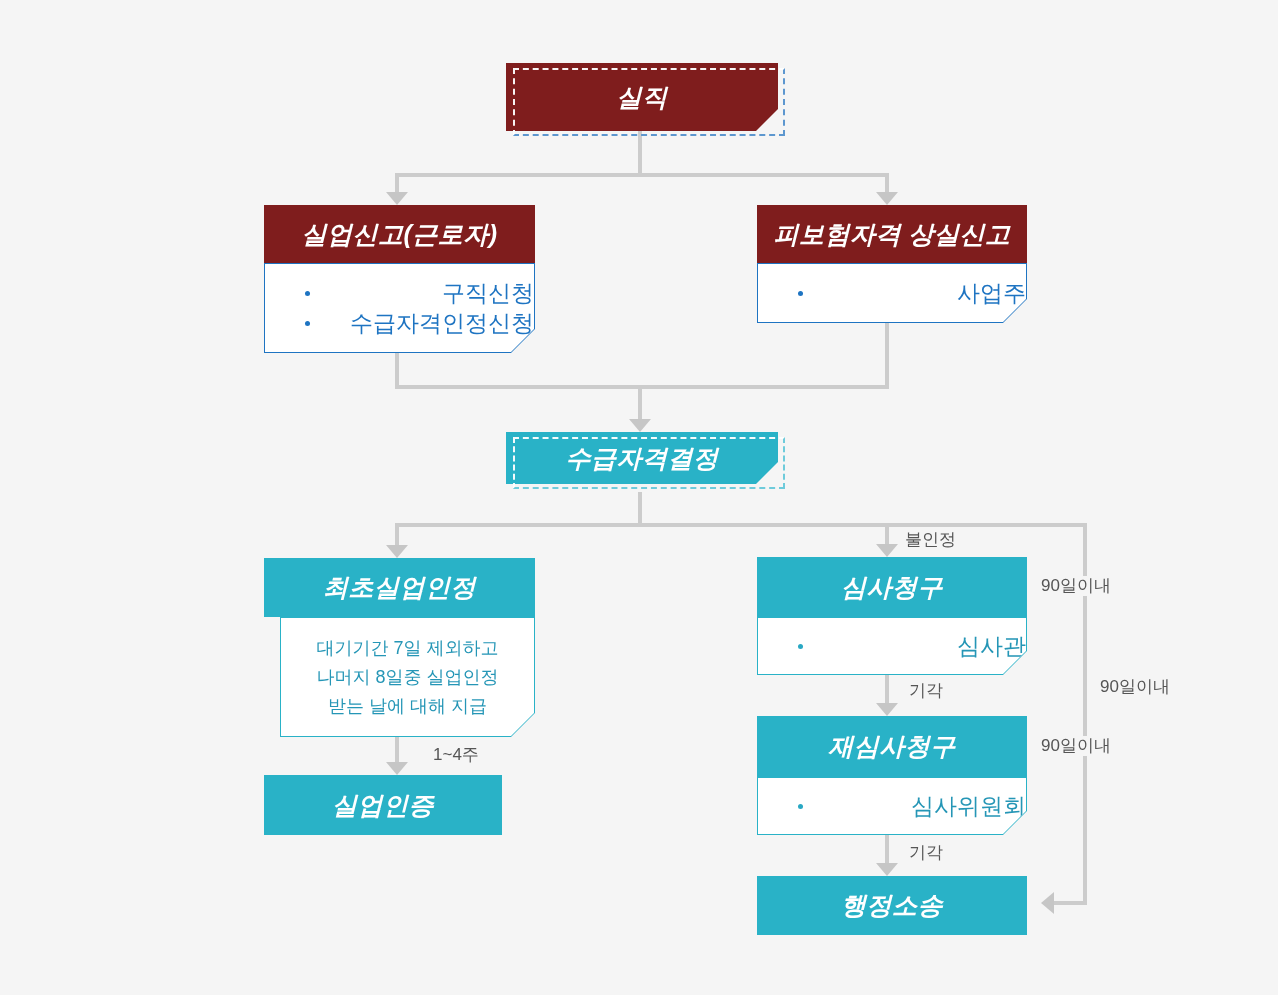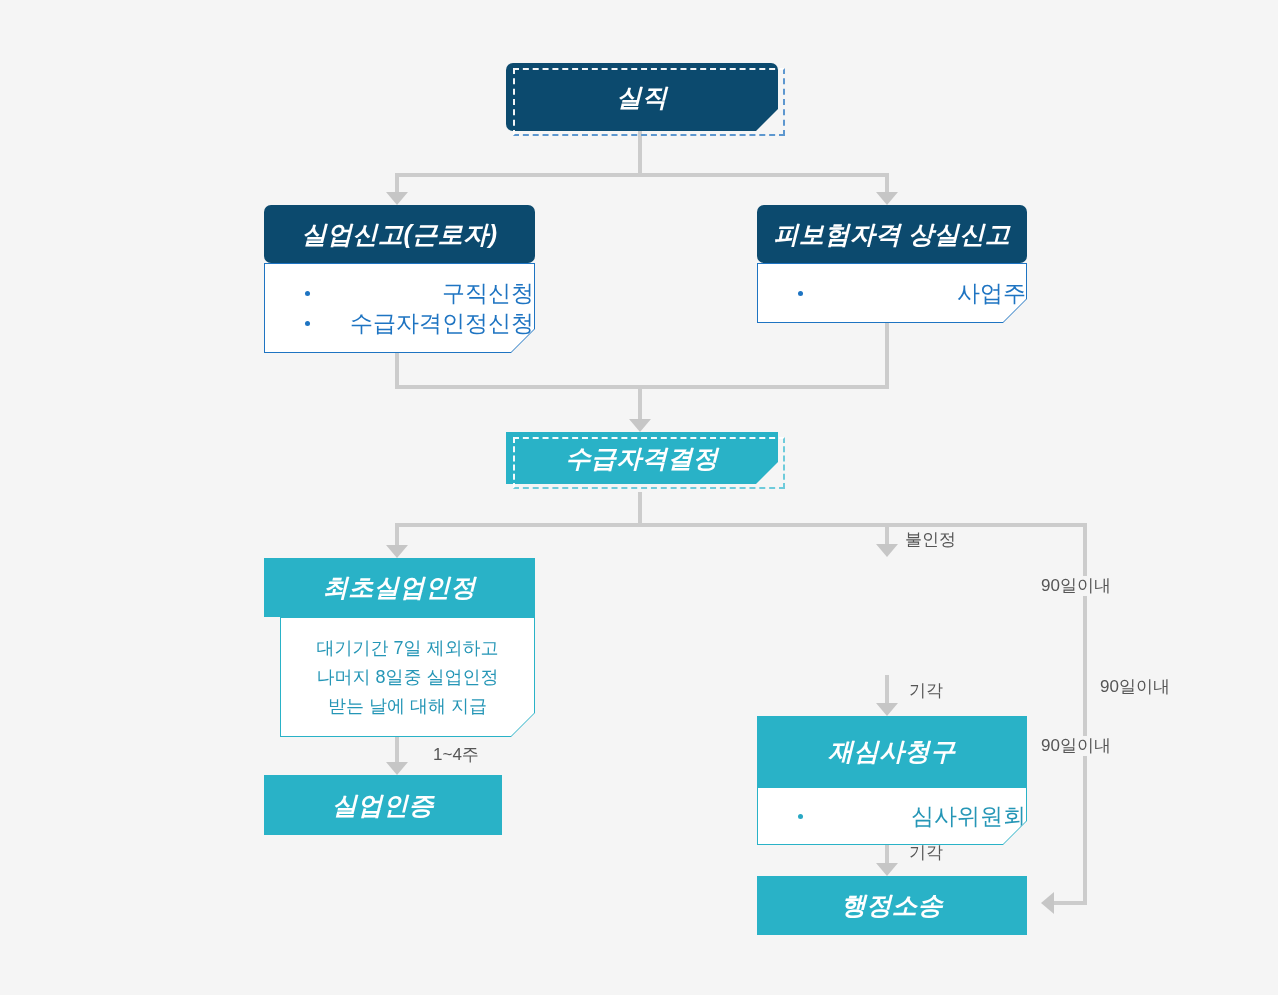--- a/index.html
+++ b/index.html
@@ -12,21 +12,21 @@
   .arr-l{position:absolute;width:0;height:0;border-top:11px solid transparent;border-bottom:11px solid transparent;border-right:13px solid #c6c6c6;}
 
   
   .elabel{position:absolute;color:#555555;font-size:17px;line-height:20px;white-space:nowrap;}
   .elabel.bg{background:#f5f5f5;padding:0 3px;}
 
   
   .node{position:absolute;}
   .fill{position:absolute;inset:0;}
   .notch22{clip-path:polygon(0 0,100% 0,100% calc(100% - 22px),calc(100% - 22px) 100%,0 100%);}
-  .blue-bg{background:#0c4a6e;border-radius:7px;}
+  .blue-bg{background:#7f1d1d;}
   .teal-bg{background:#29b2c7;}
   .dash{position:absolute;left:7px;top:5px;width:100%;height:100%;box-sizing:border-box;
         border:2px dashed rgba(255,255,255,0.95);pointer-events:none;}
   .dash.blue{border-right-color:#5d97cf;border-bottom-color:#5d97cf;}
   .dash.teal{border-right-color:#6ecbdb;border-bottom-color:#6ecbdb;}
   .title-center{position:absolute;inset:0;display:flex;align-items:center;justify-content:center;
         color:#ffffff;font-size:25px;font-weight:700;font-style:italic;letter-spacing:0.5px;}
 
   .hd{display:flex;align-items:center;justify-content:center;color:#ffffff;
       font-size:25px;font-weight:700;font-style:italic;letter-spacing:0.5px;}
@@ -134,27 +134,38 @@
     <div class="hd teal-bg" style="height:59px;font-family:Liberation Serif, serif;">최초실업인정</div>
     <div class="bd" style="height:120px;margin-left:16px;">
       <div class="bd-in center-body">
         <div>대기기간 7일 제외하고</div>
         <div>나머지 8일중 실업인정</div>
         <div>받는 날에 대해 지급</div>
       </div>
     </div>
   </div>
 
+  <div class="node teal-node" style="left:757px;top:557px;width:270px;">
+    <div class="hd teal-bg" style="height:60px;">심사청구</div>
+    <div class="bd" style="height:58px;">
+      <div class="bd-in">
+        <div class="item">
+          <span class="dot"></span>
+          <span>심사관</span>
+        </div>
+      </div>
+    </div>
+  </div>
 
   <div class="node teal-node" style="left:264px;top:775px;width:238px;">
     <div class="hd teal-bg" style="height:60px;">실업인증</div>
   </div>
 
   <div class="node teal-node" style="left:757px;top:716px;width:270px;">
-    <div class="hd teal-bg" style="height:71px;">재심사청구</div>
+    <div class="hd teal-bg" style="height:61px;">재심사청구</div>
     <div class="bd" style="height:58px;">
       <div class="bd-in">
         <div class="item">
           <span class="dot"></span>
           <span>심사위원회</span>
         </div>
       </div>
     </div>
   </div>
 

